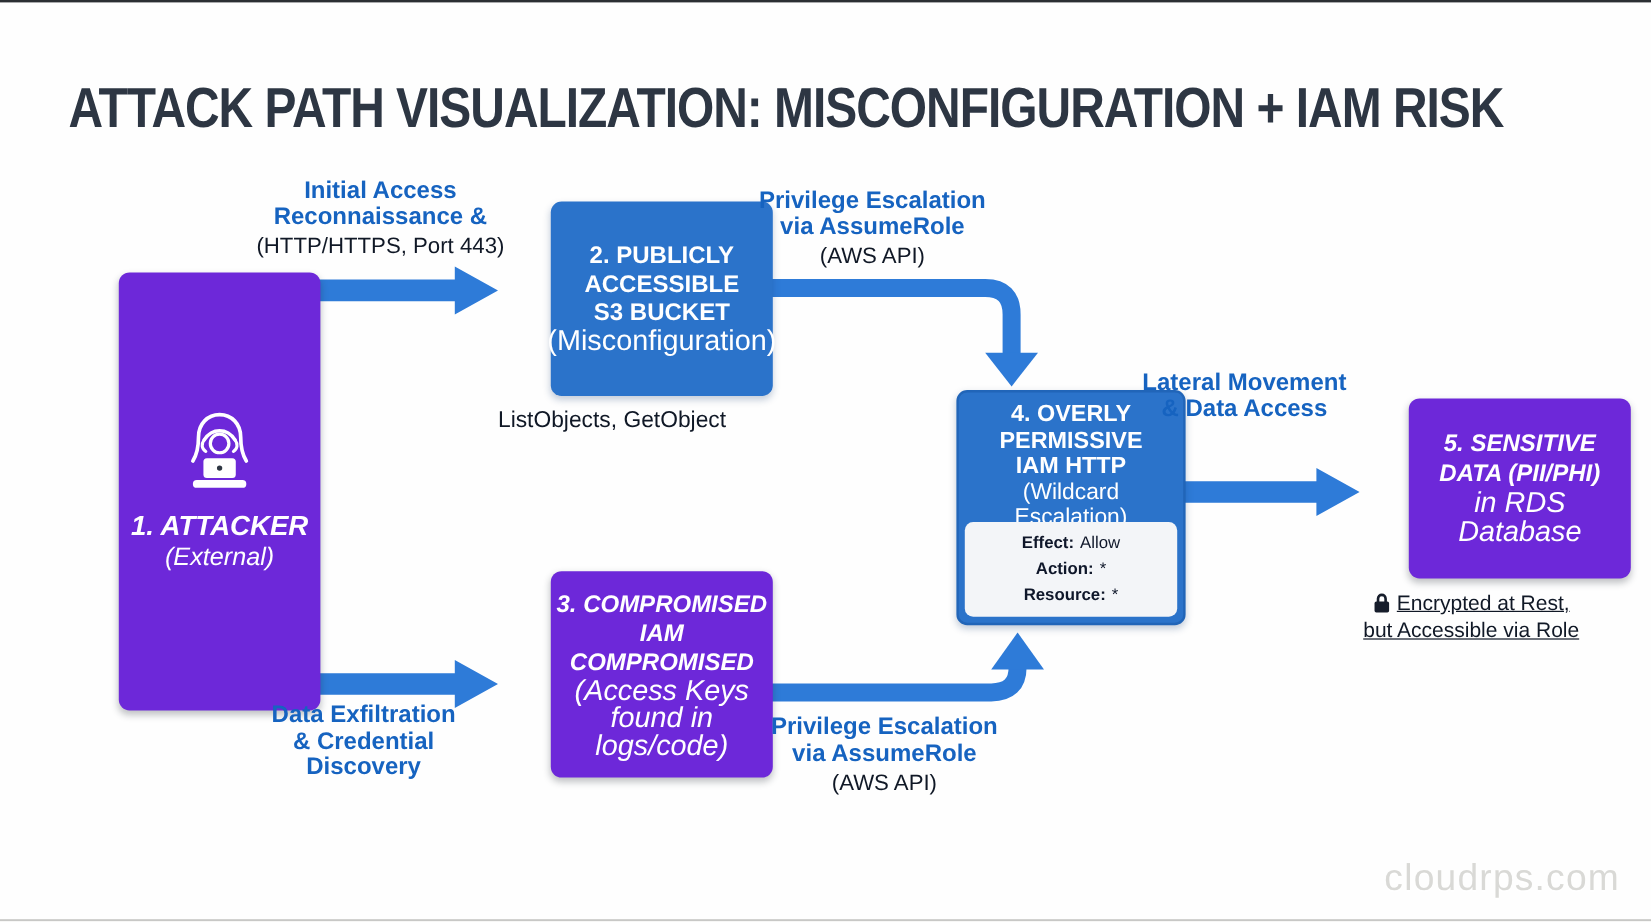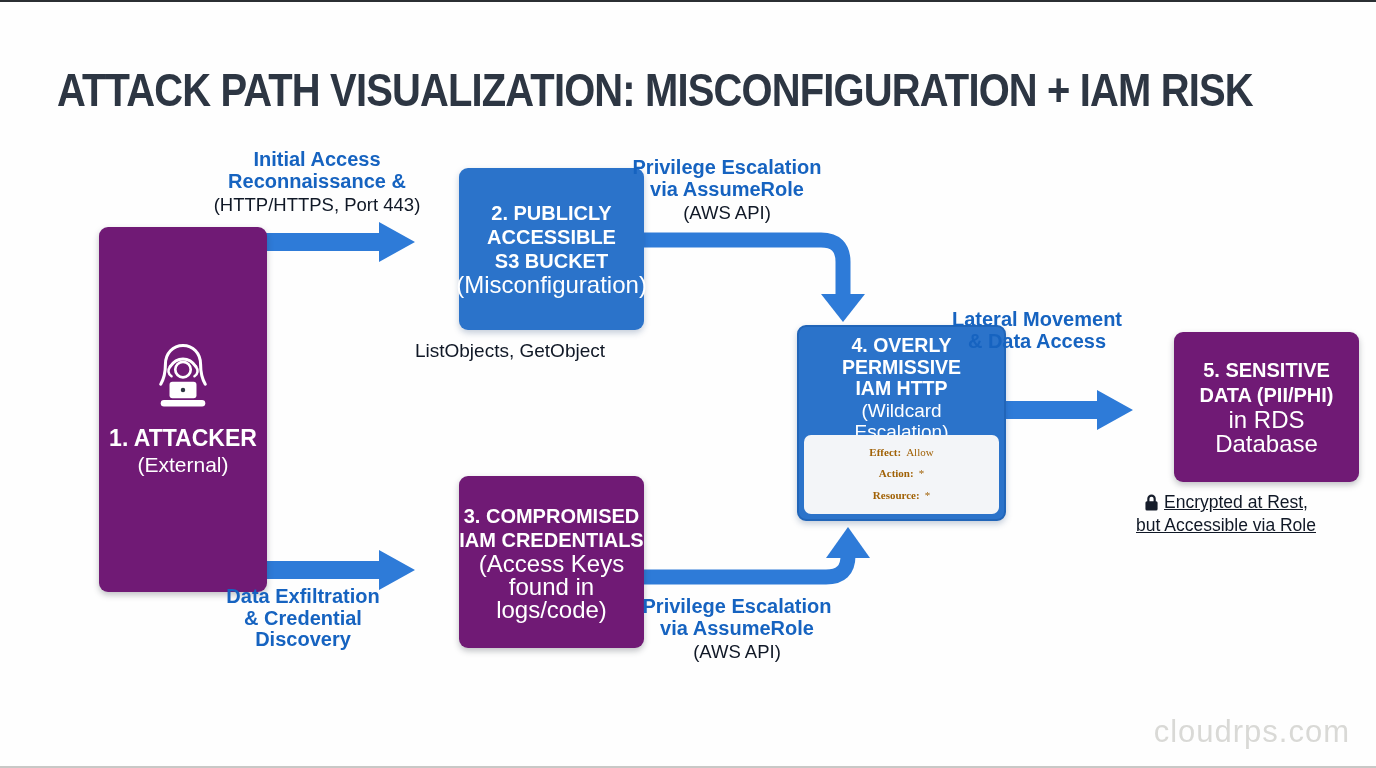--- a/index.html
+++ b/index.html
@@ -16,38 +16,38 @@
     color:#2d3643; transform:scaleX(0.85); transform-origin:0 50%;
   }
 
   svg.arrows { position:absolute; left:0; top:0; width:1376px; height:768px; pointer-events:none; }
 
   .node {
     position:absolute; border-radius:9px; color:#fff;
     display:flex; flex-direction:column; align-items:center; justify-content:center;
     text-align:center; box-sizing:border-box;margin-left:41px;
   }
-  .node.dark { background:#701a75; box-shadow:0 3px 6px rgba(30,36,48,.28); }
+  .node.dark { background:#6d28d9; box-shadow:0 3px 6px rgba(30,36,48,.28);font-style:italic; }
   .node.blue { background:#2b73ca; box-shadow:0 3px 6px rgba(25,60,110,.25); }
   .nt { display:block; font-weight:bold; font-size:20px; line-height:25px; }
   .ns { display:block; font-weight:normal; font-size:24px; line-height:24px; }
 
   #node-attacker .nt { font-size:23px; line-height:28px; margin-top:14px; }
   #node-attacker .ns { font-size:21px; line-height:26px; }
 
   #node-iam-role { border:2px solid #2165b8; justify-content:flex-start; padding-top:8px; }
   #node-iam-role .nt { font-size:19.5px; line-height:21.5px; }
   #node-iam-role .ns { font-size:19px; line-height:21.5px; }
   #node-s3 .nt, #node-creds .nt { line-height:24px; }
   #node-creds .ns { line-height:23px; }
 
   .policy-panel {
     position:absolute; left:5px; right:5px; bottom:5px;
     background:#f3f5f8; border-radius:7px; padding:7px 2px 8px;
-    color:#a16207; font-size:11px; line-height:21.5px;font-family:Liberation Serif, serif;
+    color:#0f172a; font-size:14px; line-height:21.5px;
   }
   .policy-line b { margin-right:5px; }
 
   .edge-label { position:absolute; text-align:center; transform:translateX(-50%); white-space:nowrap; }
   .edge-title { color:#1663c0; font-weight:bold; font-size:20px; line-height:21.5px; }
   .edge-title span { display:block; }
   .edge-detail { color:#101826; font-size:18.5px; line-height:20.5px; margin-top:3px; }
   .edge-detail span { display:block; }
 
   .caption { position:absolute; transform:translateX(-50%); text-align:center;
@@ -120,21 +120,21 @@
   <div class="caption" style="left:510px; top:340px;">ListObjects, GetObject</div>
 
   <div class="edge-label" style="left:727px; top:157px;">
     <div class="edge-title">
       <span>Privilege Escalation</span>
       <span>via AssumeRole</span>
     </div>
     <div class="edge-detail">(AWS API)</div>
   </div>
 
-  <div class="node blue" id="node-iam-role" style="left:756px; top:325px; width:209px; height:196px;">
+  <div class="node blue" id="node-iam-role" style="left:756px; top:325px; width:191px; height:196px;">
     <span class="nt">4. OVERLY</span>
     <span class="nt">PERMISSIVE</span>
     <span class="nt">IAM HTTP</span>
     <span class="ns">(Wildcard</span>
     <span class="ns">Escalation)</span>
     <div class="policy-panel">
       <div class="policy-line"><b>Effect:</b><span>Allow</span></div>
       <div class="policy-line"><b>Action:</b><span>*</span></div>
       <div class="policy-line"><b>Resource:</b><span>*</span></div>
     </div>
@@ -162,21 +162,21 @@
   <div class="edge-label" style="left:303px; top:586px;">
     <div class="edge-title">
       <span>Data Exfiltration</span>
       <span>&amp; Credential</span>
       <span>Discovery</span>
     </div>
   </div>
 
   <div class="node dark" id="node-creds" style="left:418px; top:476px; width:185px; height:172px;">
     <span class="nt">3. COMPROMISED</span>
-    <span class="nt">IAM CREDENTIALS</span>
+    <span class="nt">IAM COMPROMISED</span>
     <span class="ns">(Access Keys</span>
     <span class="ns">found in</span>
     <span class="ns">logs/code)</span>
   </div>
 
   <div class="edge-label" style="left:737px; top:596px;">
     <div class="edge-title">
       <span>Privilege Escalation</span>
       <span>via AssumeRole</span>
     </div>

